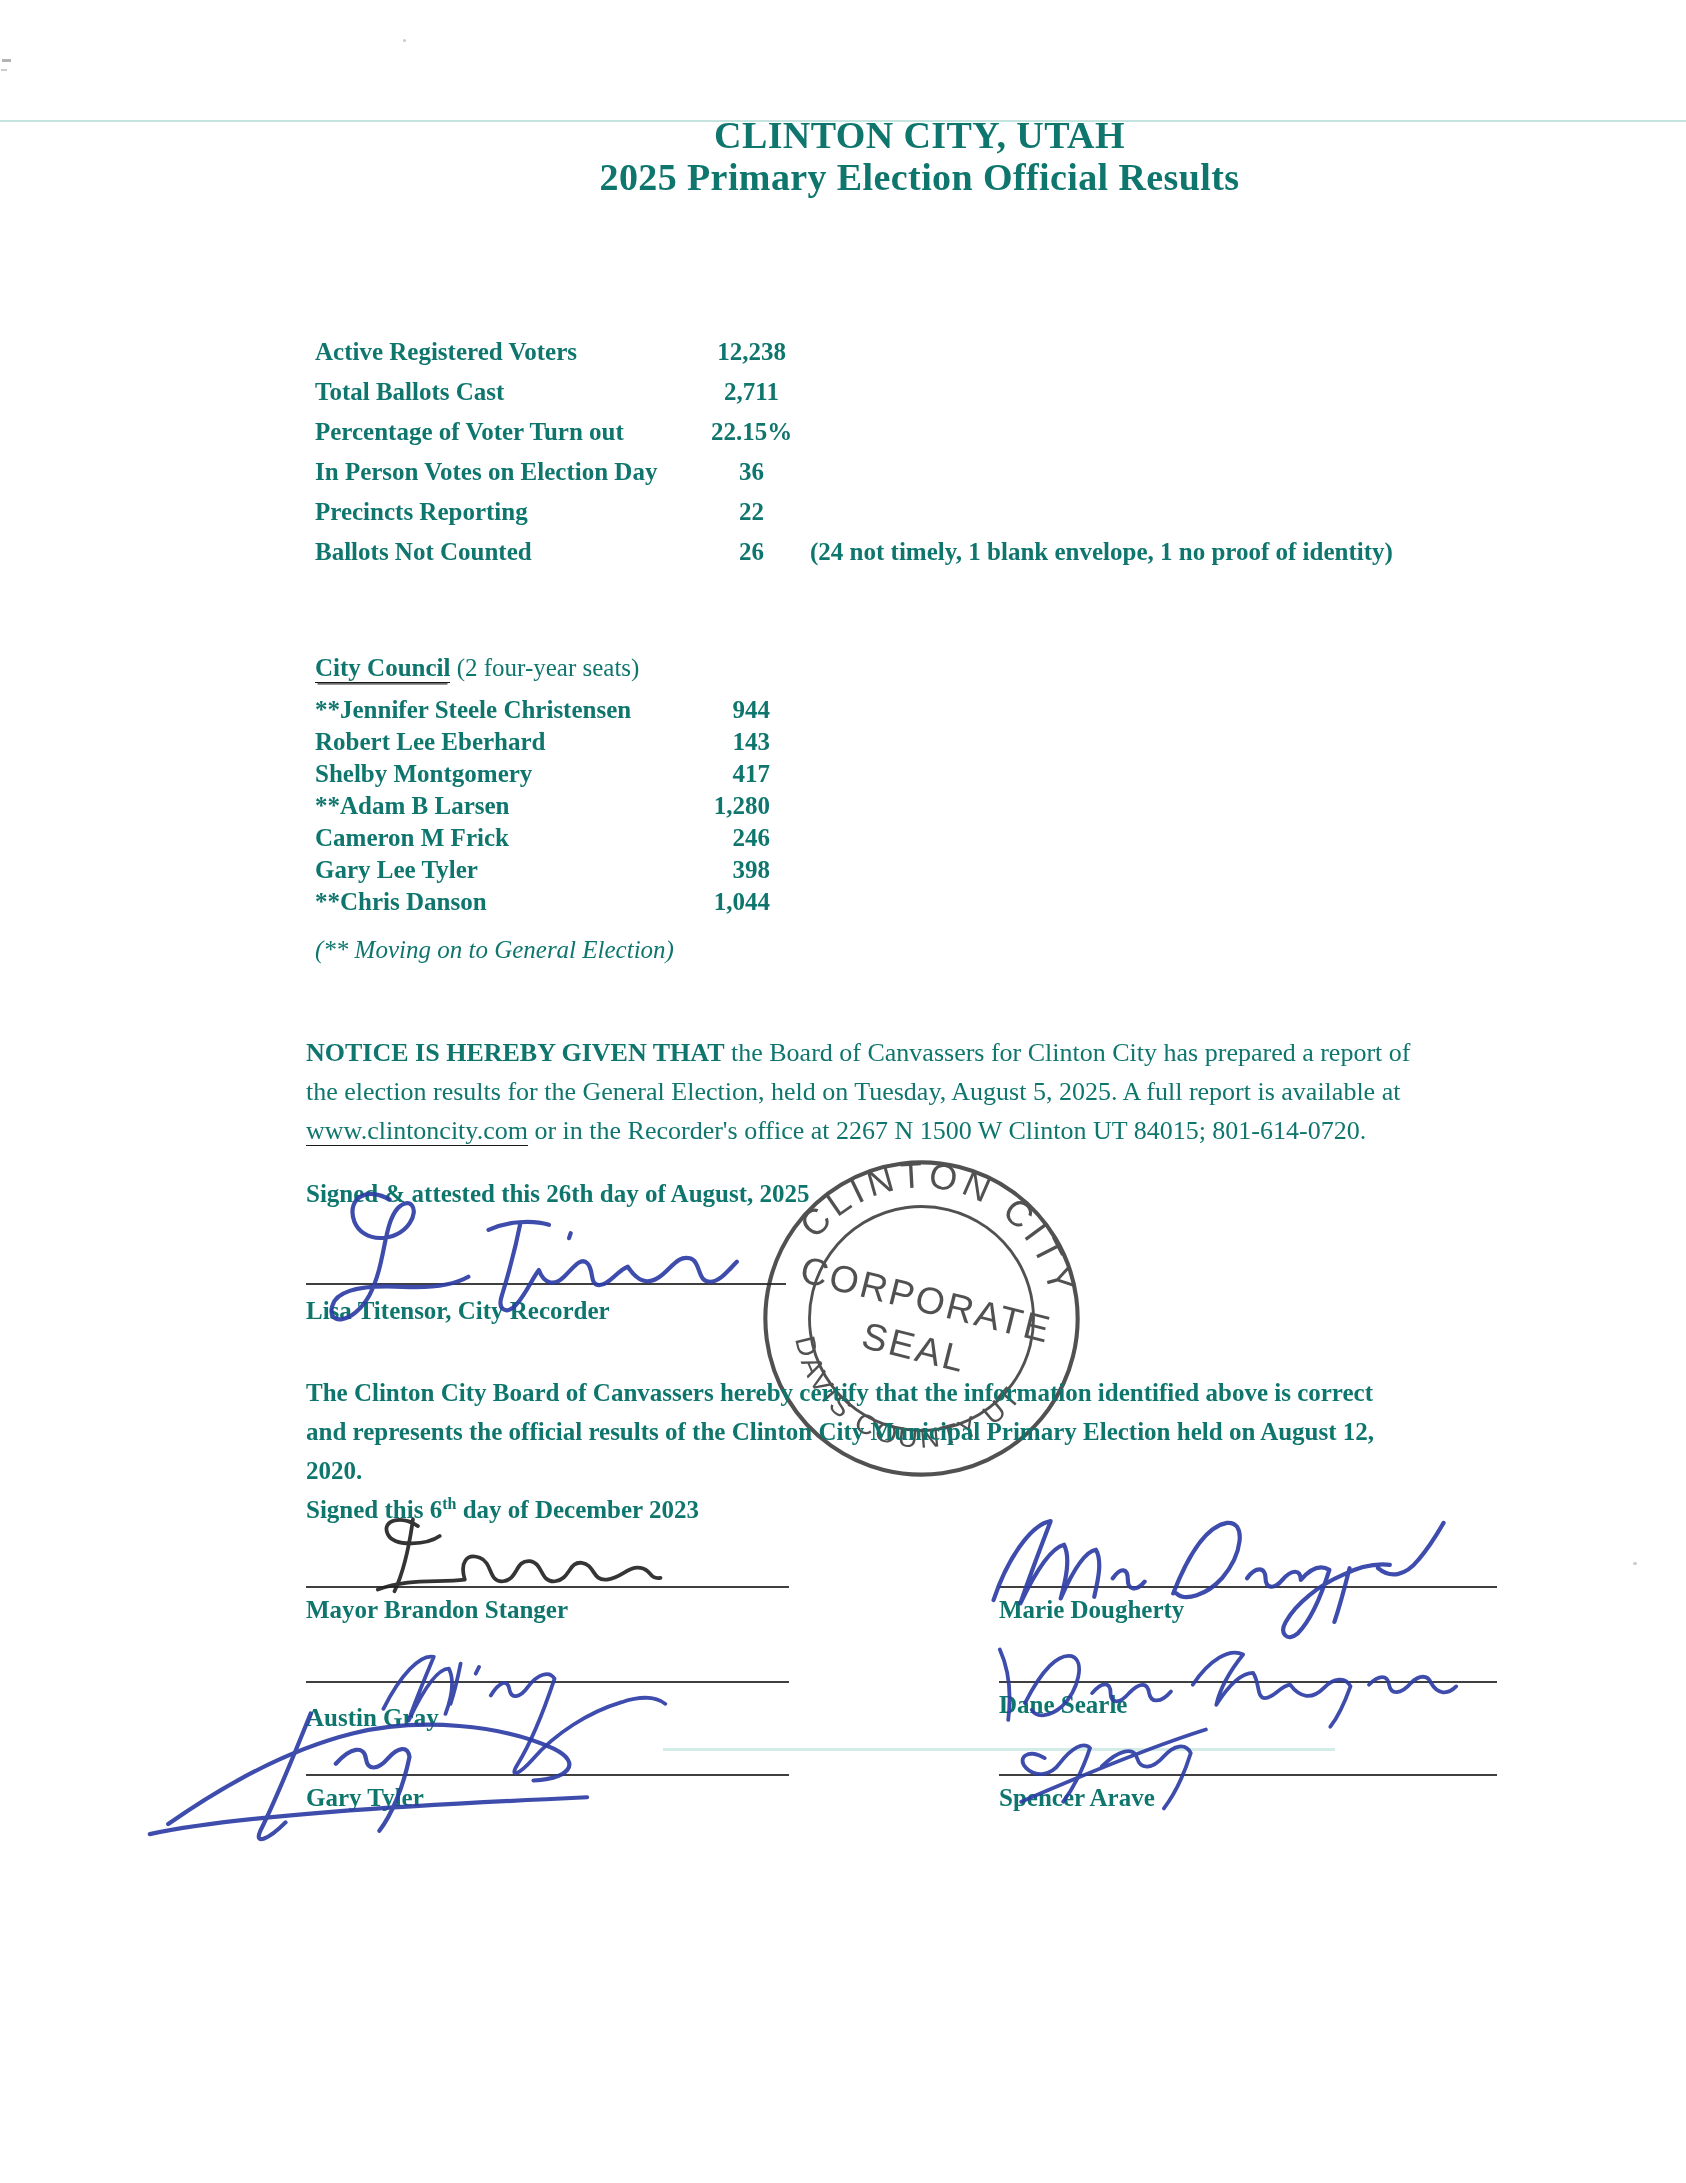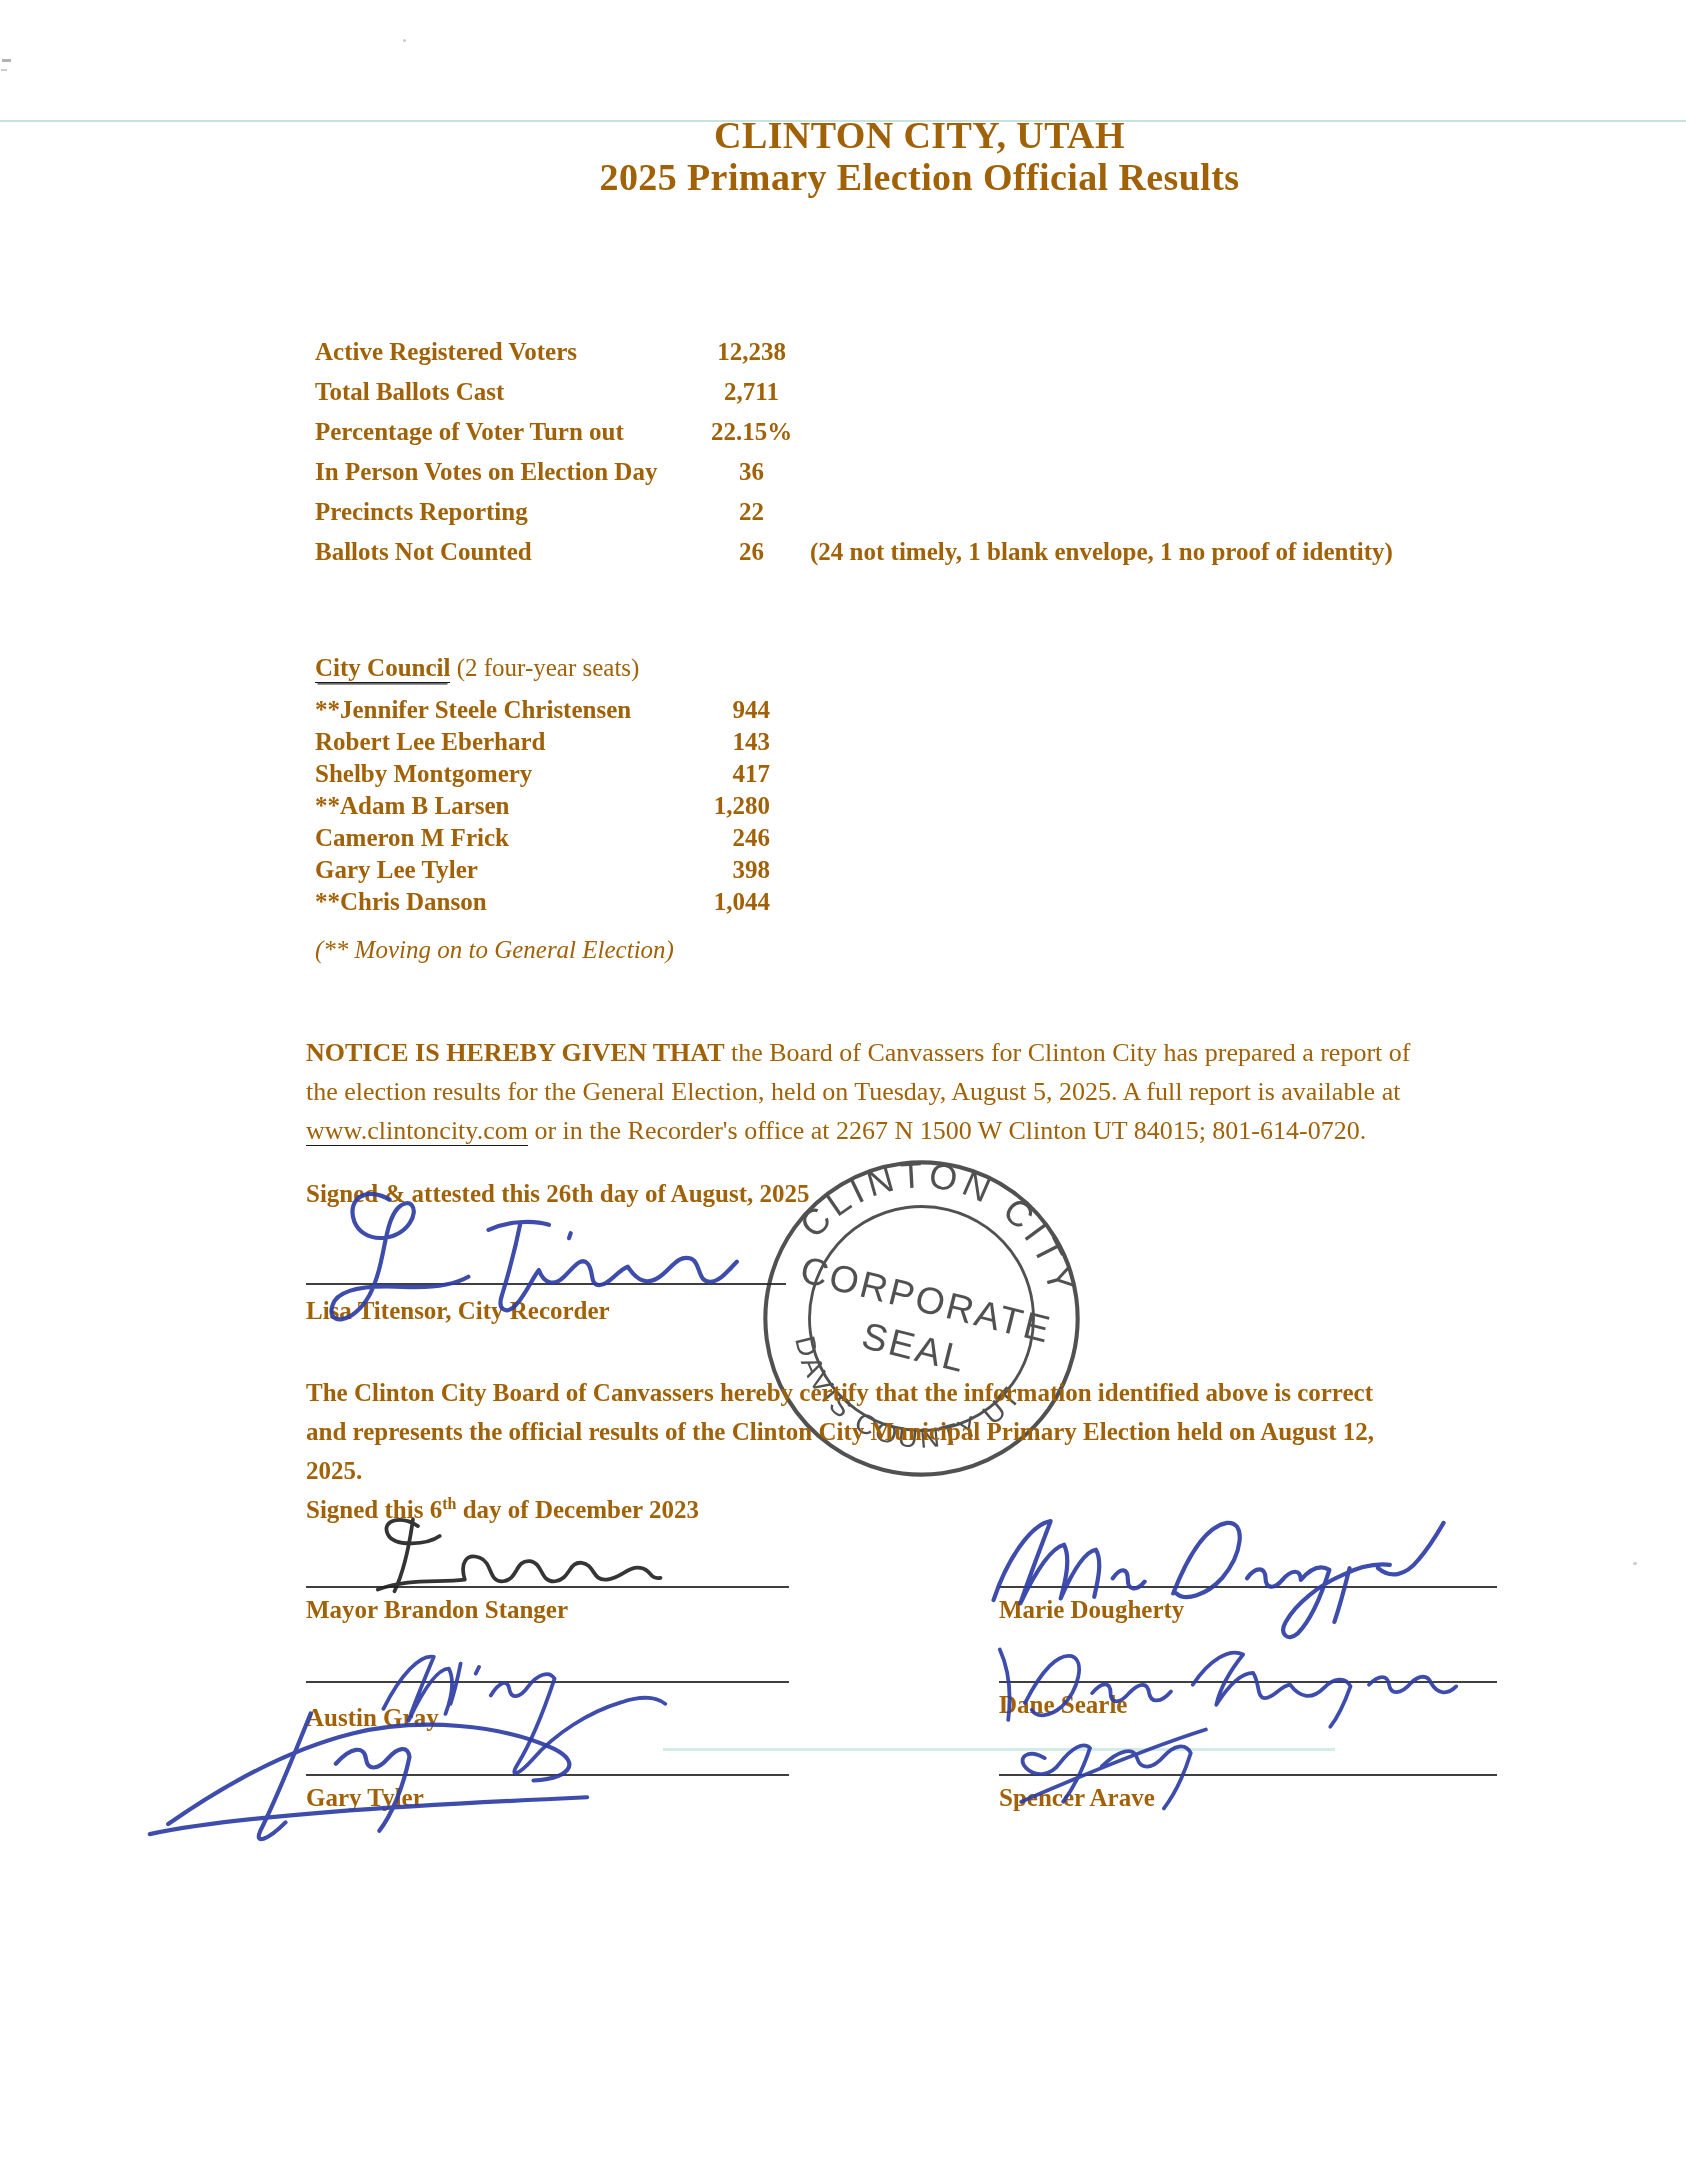--- a/index.html
+++ b/index.html
@@ -3,21 +3,21 @@
 <meta charset="utf-8">
 <style>
   html,body{margin:0;padding:0;background:#ffffff;}
   .page{
     position:relative;
     width:1687px;
     height:2183px;
     background:#ffffff;
     overflow:hidden;
     font-family:"Liberation Serif", serif;
-    color:#a16207;
+    color:#0f766e;
   }
   
   .scanline-top{position:absolute;left:0;top:120px;width:1687px;height:1.7px;background:rgba(150,206,198,0.55);}
   .scanline-mid{position:absolute;left:663px;top:1748px;width:672px;height:2.5px;background:rgba(160,212,205,0.45);}
   .smudge-a{position:absolute;left:1.7px;top:59px;width:9.2px;height:2.5px;background:#8a8a8a;opacity:.65;}
   .smudge-b{position:absolute;left:0.8px;top:69px;width:5.9px;height:1.7px;background:#9a9a9a;opacity:.5;}
   .speck-a{position:absolute;left:403px;top:39px;width:3.4px;height:3.4px;background:#c9c9c9;border-radius:50%;}
   .speck-b{position:absolute;left:1633px;top:1562px;width:4.2px;height:2.5px;background:#9c9c9c;opacity:.5;border-radius:50%;}
 
   .title-block{position:absolute;left:315px;top:114px;width:1209px;text-align:center;}
@@ -174,21 +174,21 @@
         <textPath href="#sealBottom" startOffset="50%" text-anchor="middle">DAVIS COUNTY UT</textPath>
       </text>
       <text x="200" y="192" text-anchor="middle" font-family="Liberation Sans, sans-serif" font-size="46" letter-spacing="3" fill="#262626">CORPORATE</text>
       <text x="200" y="252" text-anchor="middle" font-family="Liberation Sans, sans-serif" font-size="46" letter-spacing="3" fill="#262626">SEAL</text>
     </g>
   </svg>
 
   <div class="cert">
     <span>The Clinton City Board of Canvassers hereby certify that the information identified above is correct</span><br>
     <span>and represents the official results of the Clinton City Municipal Primary Election held on August 12,</span><br>
-    <span>2025.</span>
+    <span>2020.</span>
   </div>
 
   <div class="signed-this">
     <span>Signed this 6</span><sup>th</sup><span> day of December 2023</span>
   </div>
 
   <div class="sig-hr" style="left:306px;top:1586px;width:483px;"></div>
   <div class="sig-hr" style="left:999px;top:1586px;width:498px;"></div>
   <div class="sig-hr" style="left:306px;top:1681px;width:483px;"></div>
   <div class="sig-hr" style="left:999px;top:1681px;width:498px;"></div>

